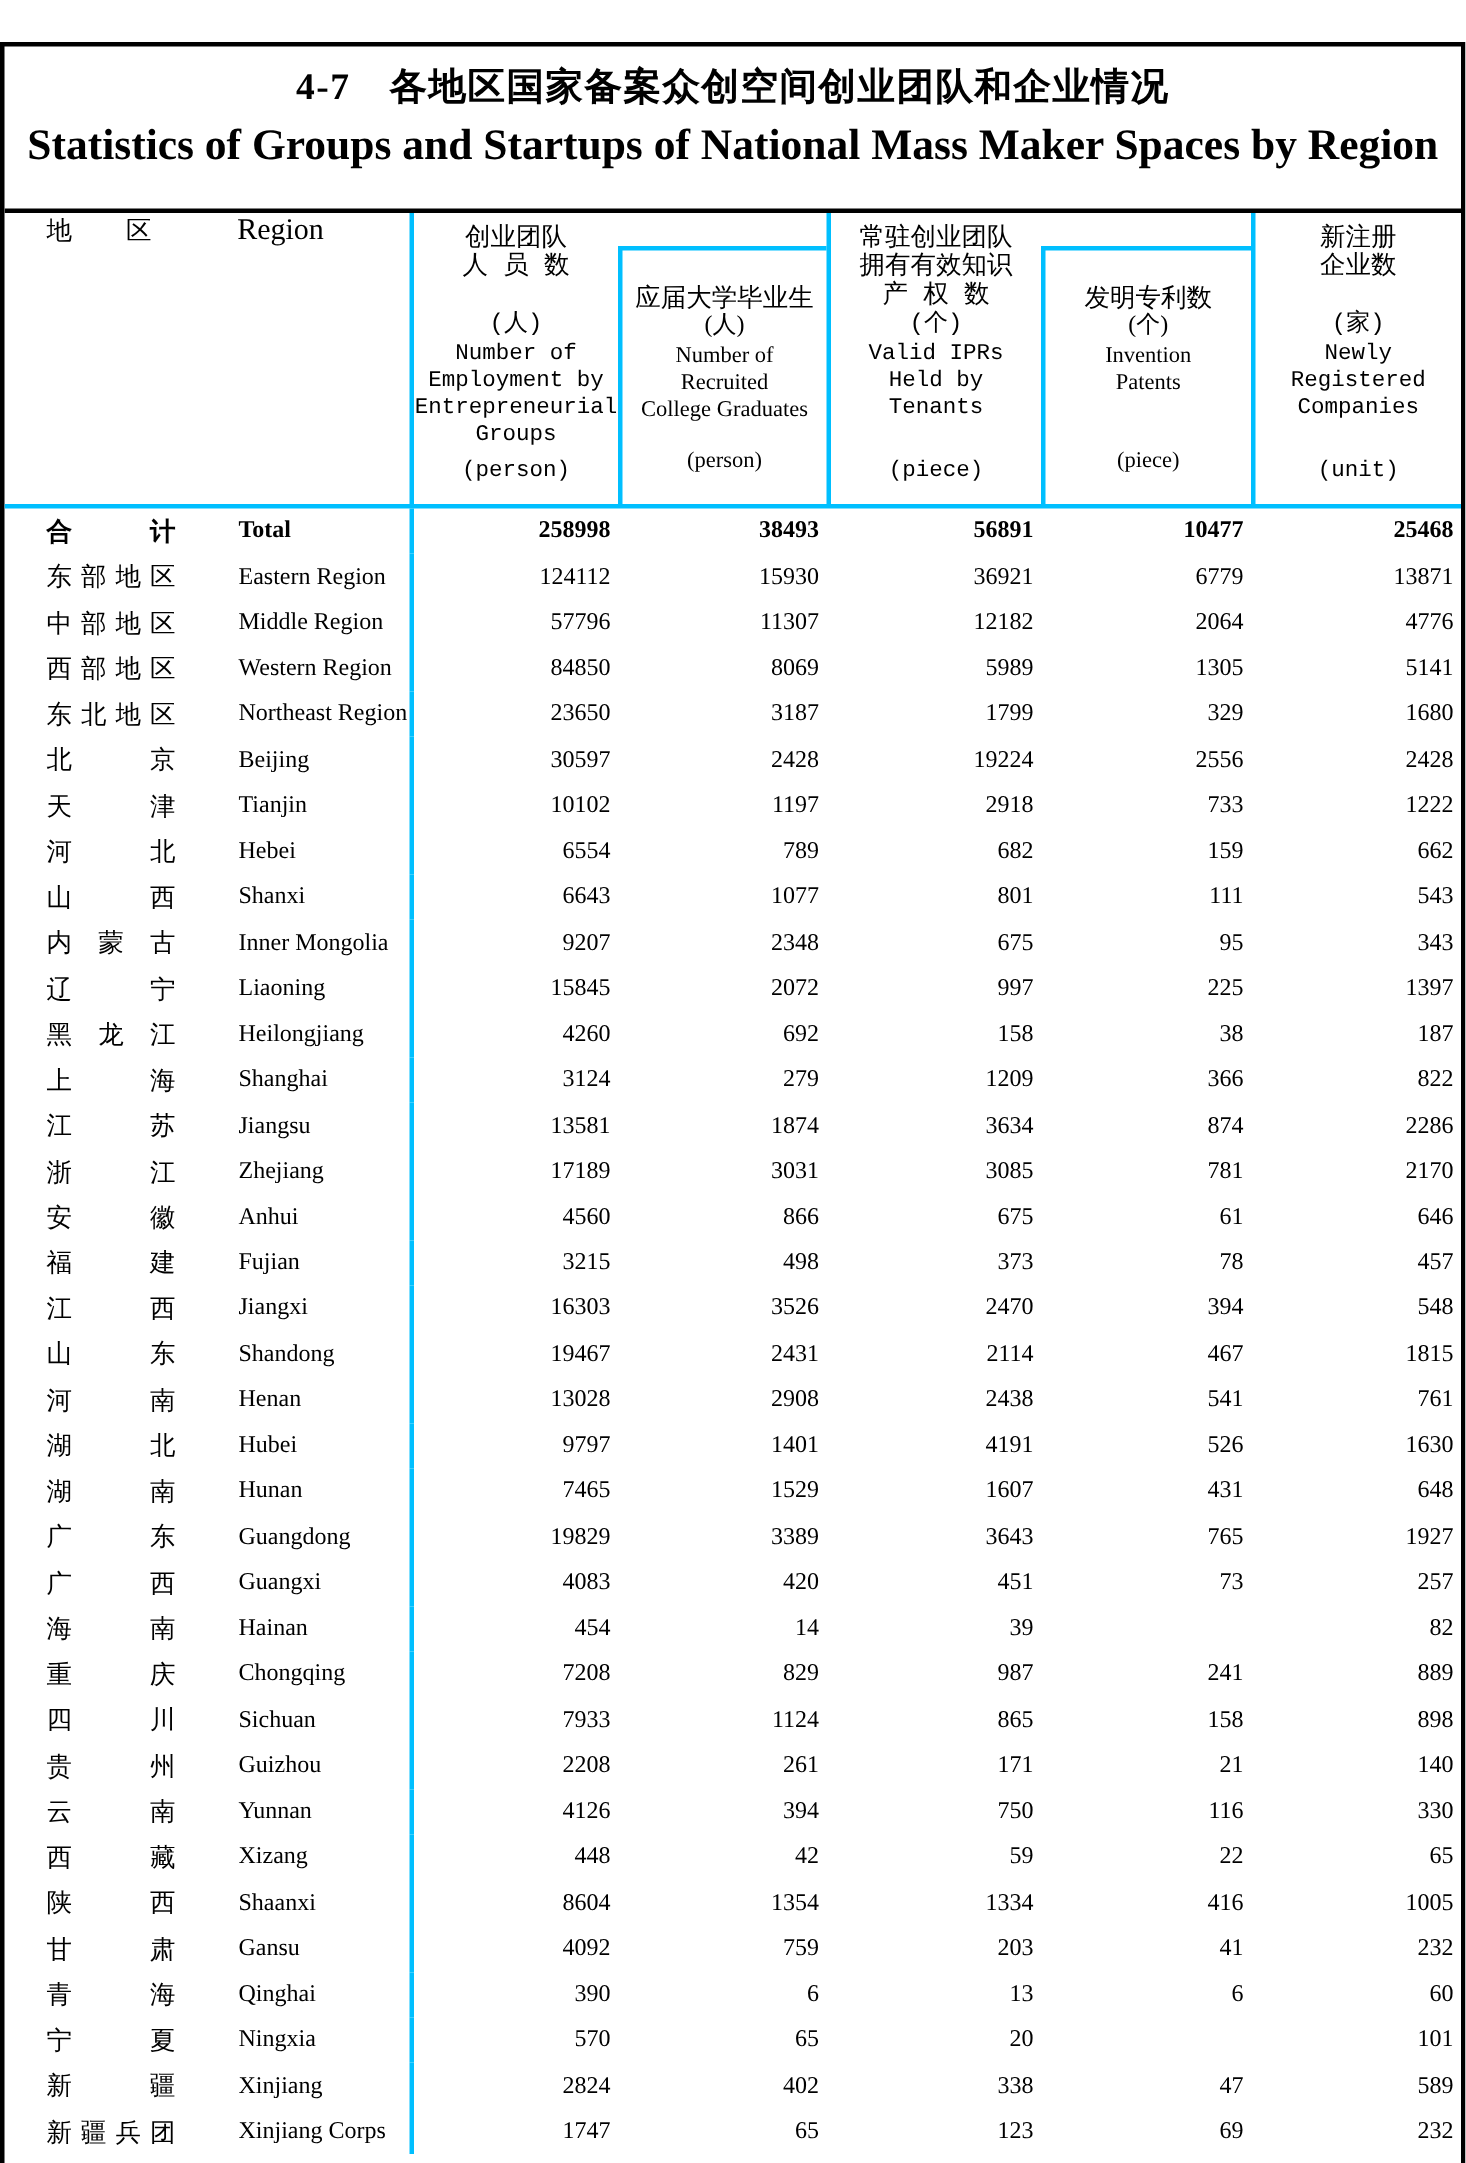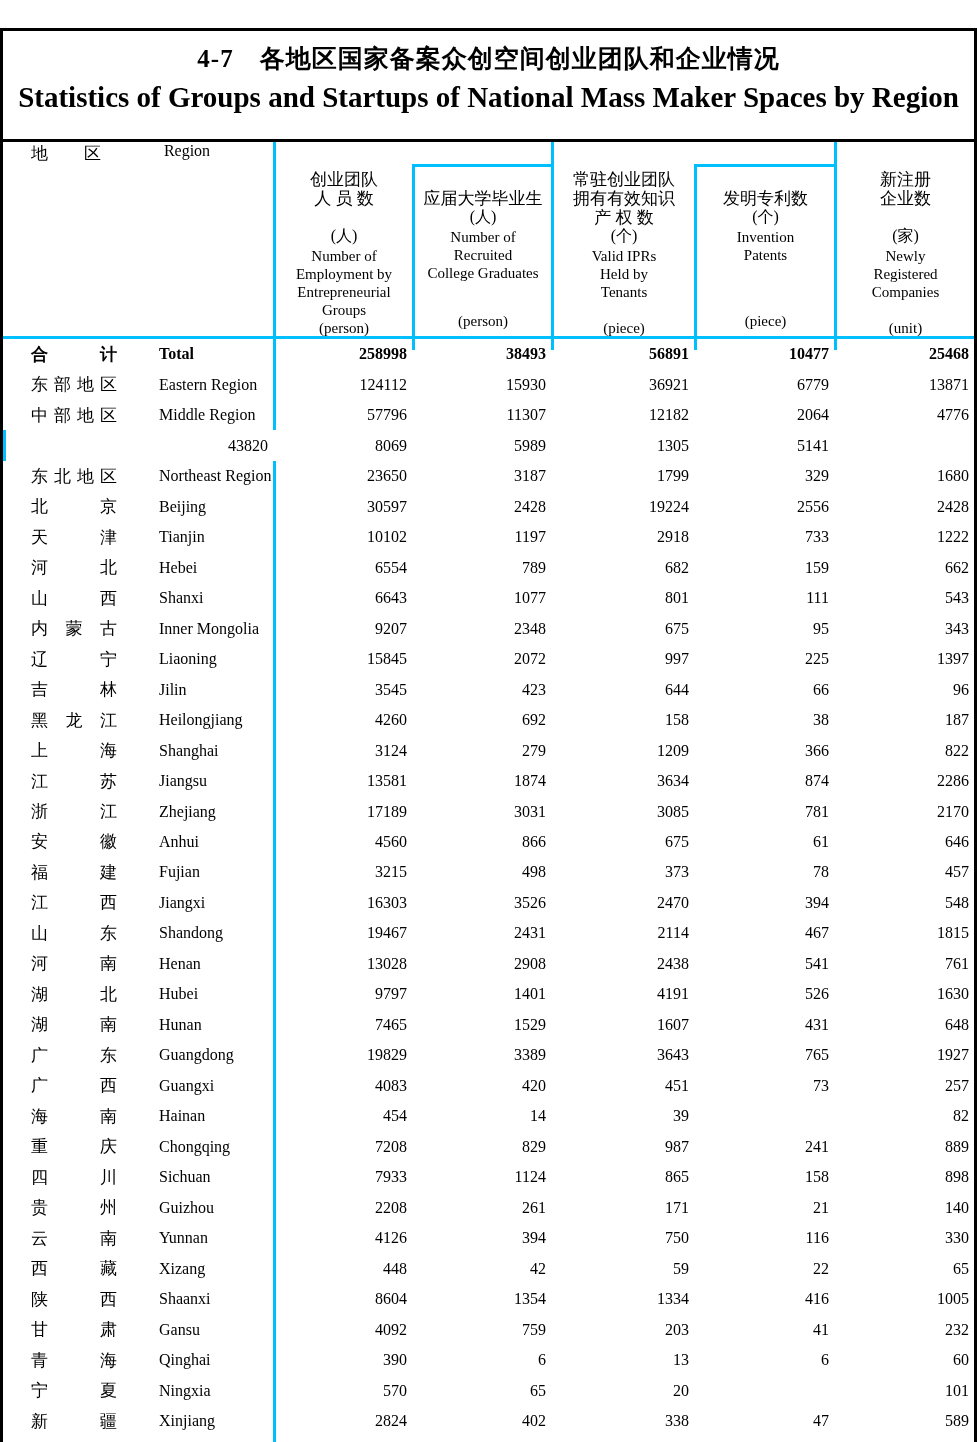--- a/index.html
+++ b/index.html
@@ -11,24 +11,24 @@
   
   .titlebar{height:111px; box-sizing:border-box; border-bottom:3px solid #000;
     text-align:center; padding-top:10px;}
   .title-zh{font-size:25px; font-weight:bold; line-height:36px; letter-spacing:1px; white-space:pre;}
   .title-en{font-size:29px; font-weight:bold; line-height:40px;}
   
   .header{display:grid; grid-template-columns:270px 139px 139px 143px 140px 140px;
     height:197px; box-sizing:border-box; border-bottom:3px solid var(--accent);}
   .region-head{display:flex; padding-left:28px; box-sizing:border-box;}
   .region-head .cn{width:70px; font-size:17px; text-align:justify; text-align-last:justify;}
-  .region-head .en{margin:0 auto; font-size:16px;}
+  .region-head .en{margin:0 auto; font-size:20px;}
   .hcell{box-sizing:border-box; display:flex; flex-direction:column; align-items:center;
     text-align:center;}
-  .hcell.tall{padding-top:28px; border-left:3px solid var(--accent);}
+  .hcell.tall{padding-top:8px; border-left:3px solid var(--accent);font-family:Liberation Mono, monospace;}
   .hcell.boxed{border-left:3px solid var(--accent); border-top:3px solid var(--accent);
     margin-top:22px; padding-top:22px;text-align:right;}
   .zhwrap{display:flex; flex-direction:column;}
   .tall .zhwrap{min-height:57px; justify-content:flex-start;}
   .hcell .zh{font-size:17px; line-height:19px; white-space:pre;}
   .hcell .en{font-size:15px; line-height:18px;}
   .unit-zh{font-size:16px; line-height:18px; margin-bottom:2px;}
   .unit-en{margin-top:auto; font-size:15px; line-height:18px;}
   .tall .unit-en{margin-bottom:13px;}
   .boxed .unit-en{margin-bottom:20px;}
@@ -144,21 +144,25 @@
           <span class="cn">中部地区</span>
           <span class="en">Middle Region</span>
         </div>
         <div class="num first">57796</div>
         <div class="num">11307</div>
         <div class="num">12182</div>
         <div class="num">2064</div>
         <div class="num">4776</div>
       </div>
       <div class="trow">
-        <div class="num first">43820</div>
+        <div class="rcell">
+          <span class="cn">西部地区</span>
+          <span class="en">Western Region</span>
+        </div>
+        <div class="num first">84850</div>
         <div class="num">8069</div>
         <div class="num">5989</div>
         <div class="num">1305</div>
         <div class="num">5141</div>
       </div>
       <div class="trow">
         <div class="rcell">
           <span class="cn">东北地区</span>
           <span class="en">Northeast Region</span>
         </div>
@@ -229,31 +233,20 @@
           <span class="en">Liaoning</span>
         </div>
         <div class="num first">15845</div>
         <div class="num">2072</div>
         <div class="num">997</div>
         <div class="num">225</div>
         <div class="num">1397</div>
       </div>
       <div class="trow">
         <div class="rcell">
-          <span class="cn">吉林</span>
-          <span class="en">Jilin</span>
-        </div>
-        <div class="num first">3545</div>
-        <div class="num">423</div>
-        <div class="num">644</div>
-        <div class="num">66</div>
-        <div class="num">96</div>
-      </div>
-      <div class="trow">
-        <div class="rcell">
           <span class="cn">黑龙江</span>
           <span class="en">Heilongjiang</span>
         </div>
         <div class="num first">4260</div>
         <div class="num">692</div>
         <div class="num">158</div>
         <div class="num">38</div>
         <div class="num">187</div>
       </div>
       <div class="trow">

